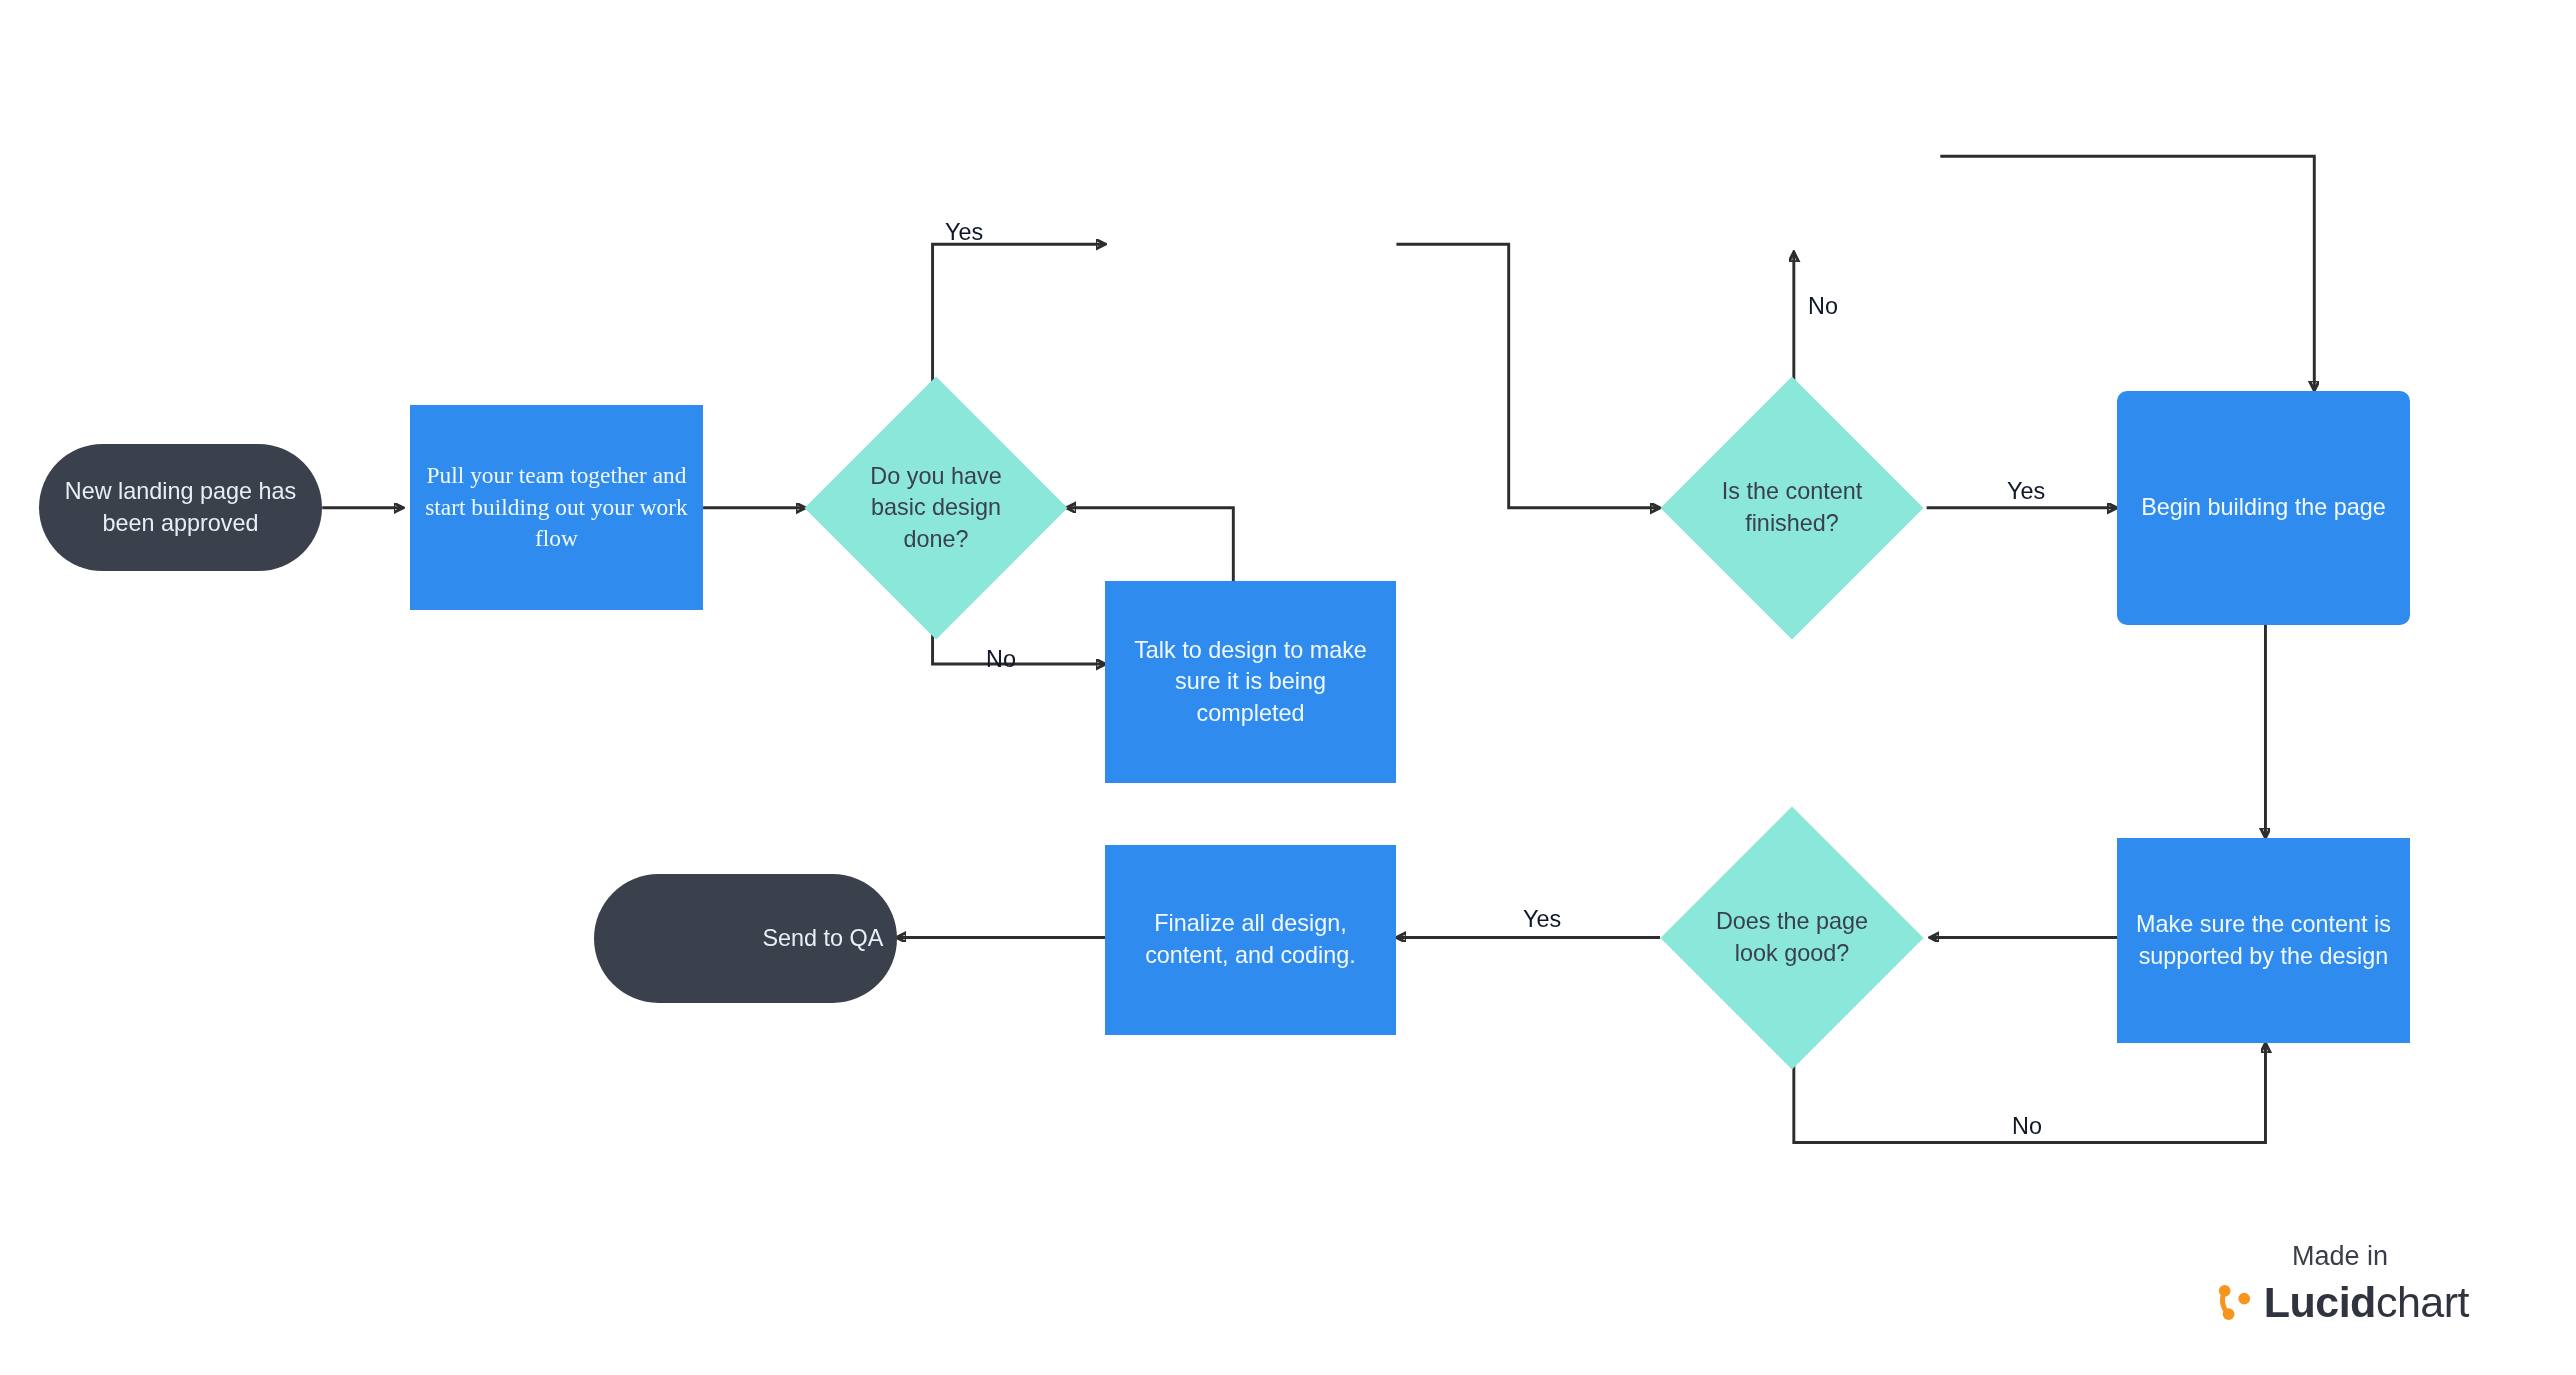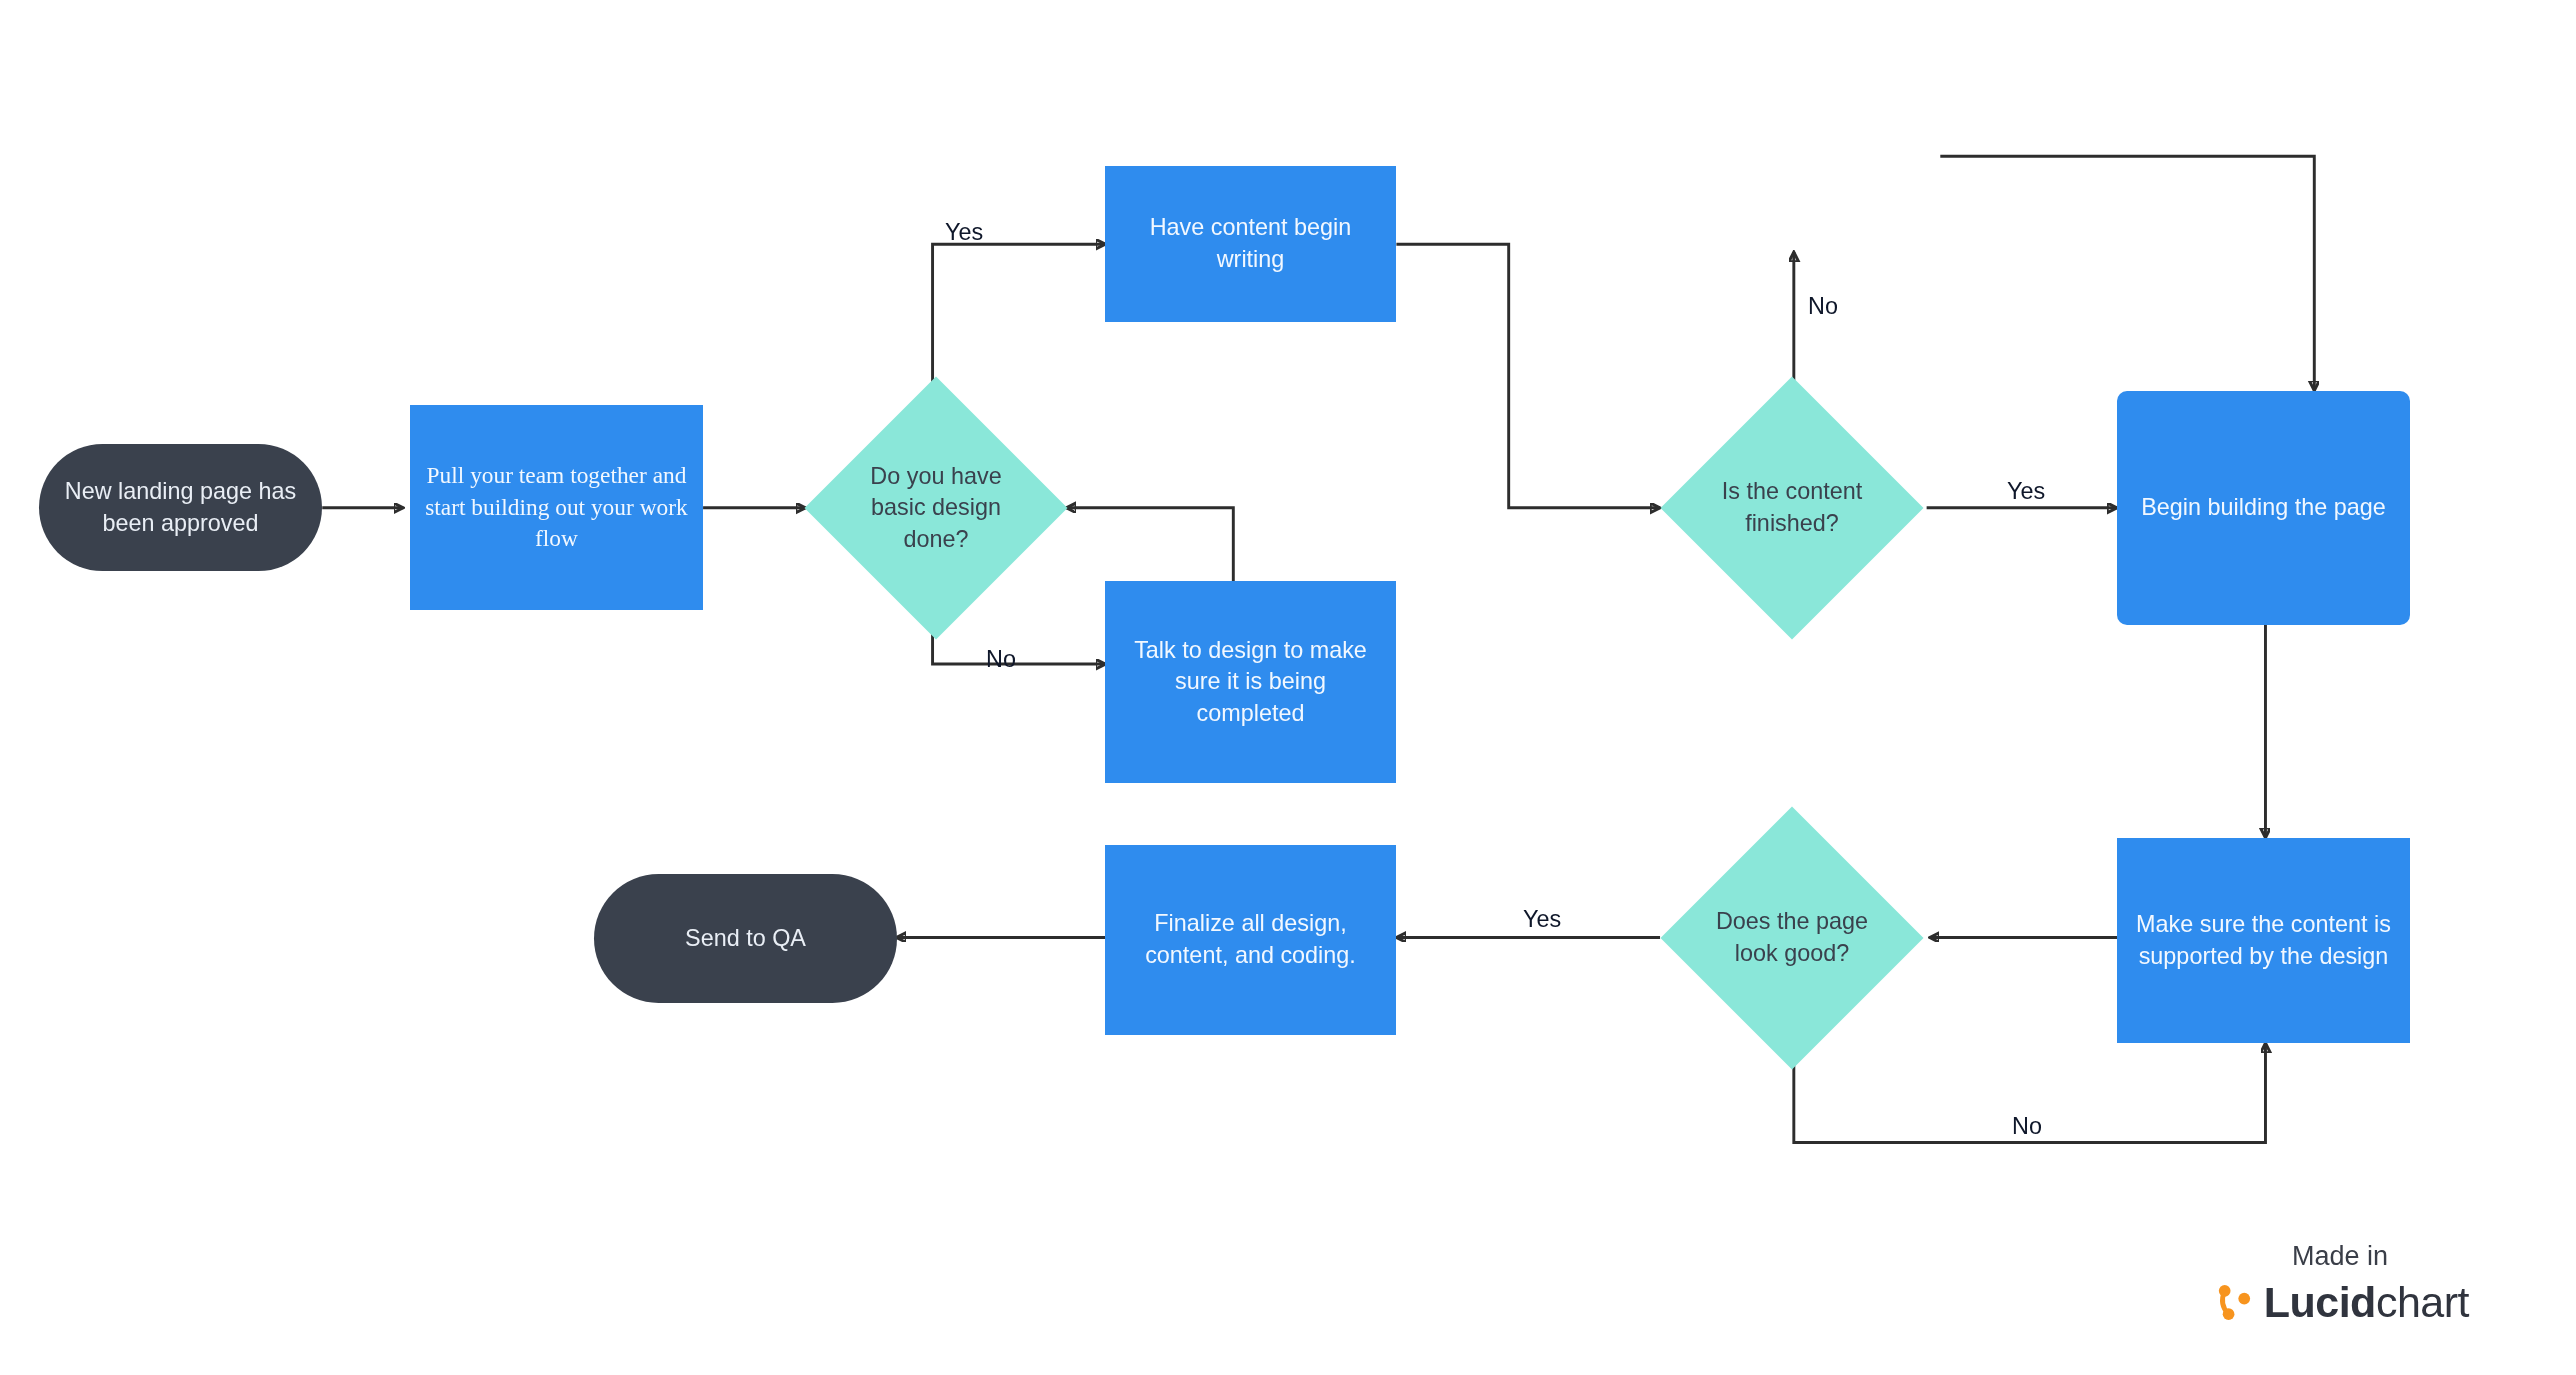--- a/index.html
+++ b/index.html
@@ -25,20 +25,21 @@
     color: #fff;
     font-size: 23.4px;
     line-height: 1.35;
     padding: 13.7px;
     box-sizing: border-box;
   }
   .terminator {
     background: #3a414d;
     border-radius: 98px;
     color: #e9eef5;
+    justify-content: flex-end;
   }
   .process {
     background: #2f8cee;
     color: #f2f8ff;
   }
   .decision {
     background: transparent;
     color: #2c3e50;
   }
   .diamond {
@@ -145,23 +146,20 @@
 
   <div class="node process" style="left:410px; top:405px; width:293px; height:205px;font-family:Liberation Serif, serif;">
     <span>Pull your team together and start building out your work flow</span>
   </div>
 
   <div class="node decision" style="left:843px; top:415px; width:186px; height:186px;">
     <div class="diamond"></div>
     <span class="dtext">Do you have basic design done?</span>
   </div>
 
-  <div class="node process" style="left:1105px; top:166px; width:291px; height:156px;">
-    <span>Have content begin writing</span>
-  </div>
 
   <div class="node process" style="left:1105px; top:581px; width:291px; height:202px;">
     <span>Talk to design to make sure it is being completed</span>
   </div>
 
   <div class="node decision" style="left:1699px; top:415px; width:186px; height:186px;">
     <div class="diamond"></div>
     <span class="dtext">Is the content finished?</span>
   </div>
 

